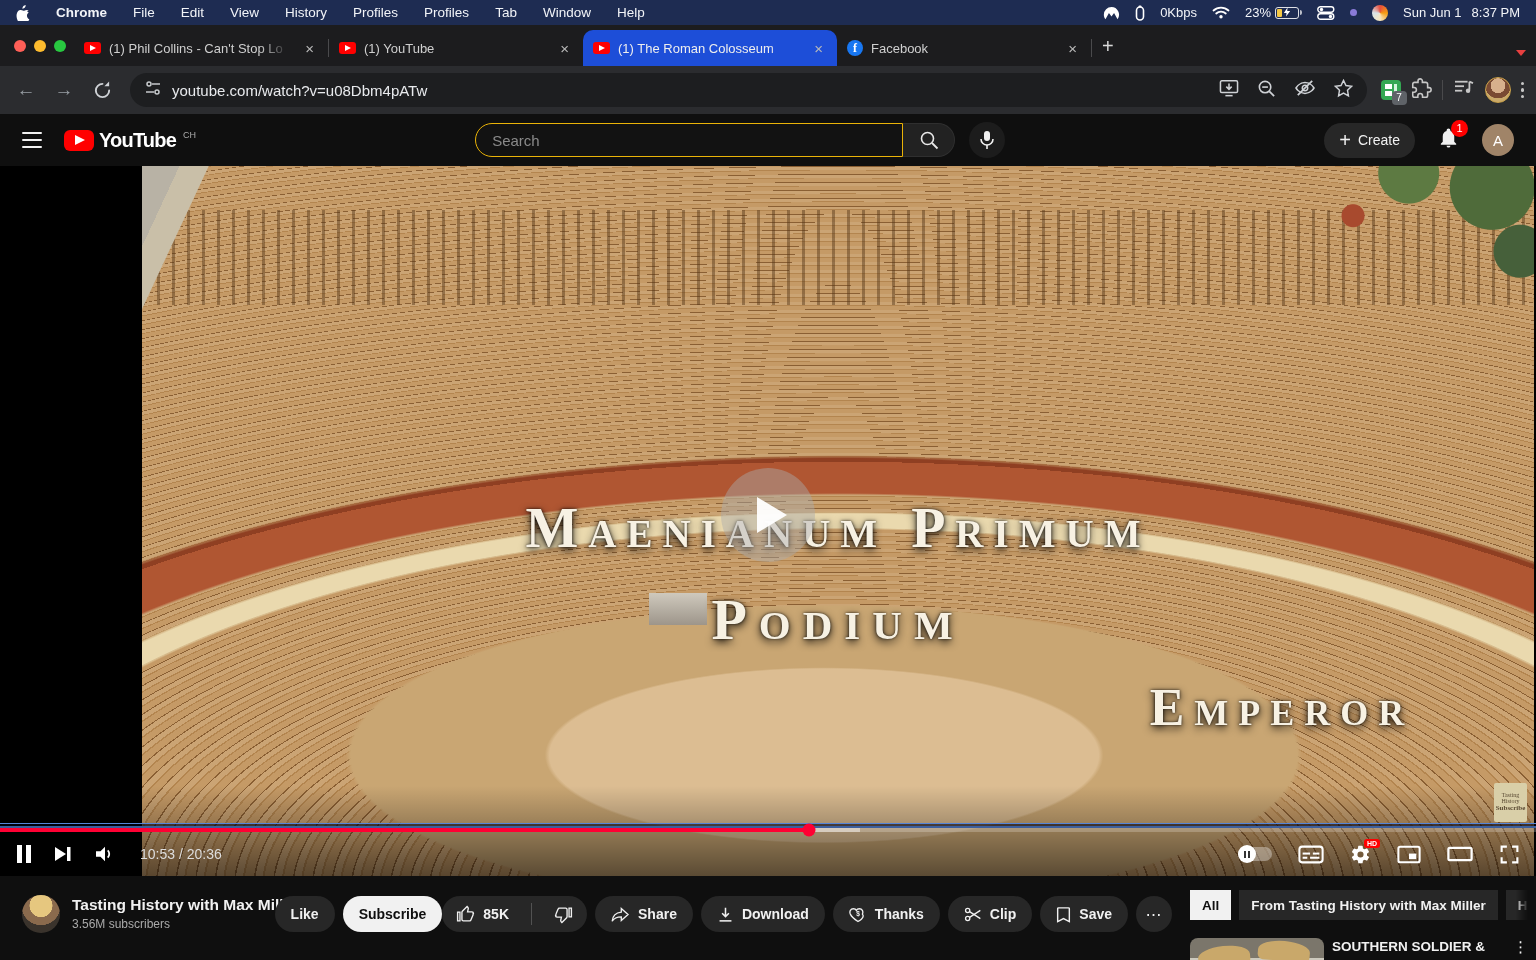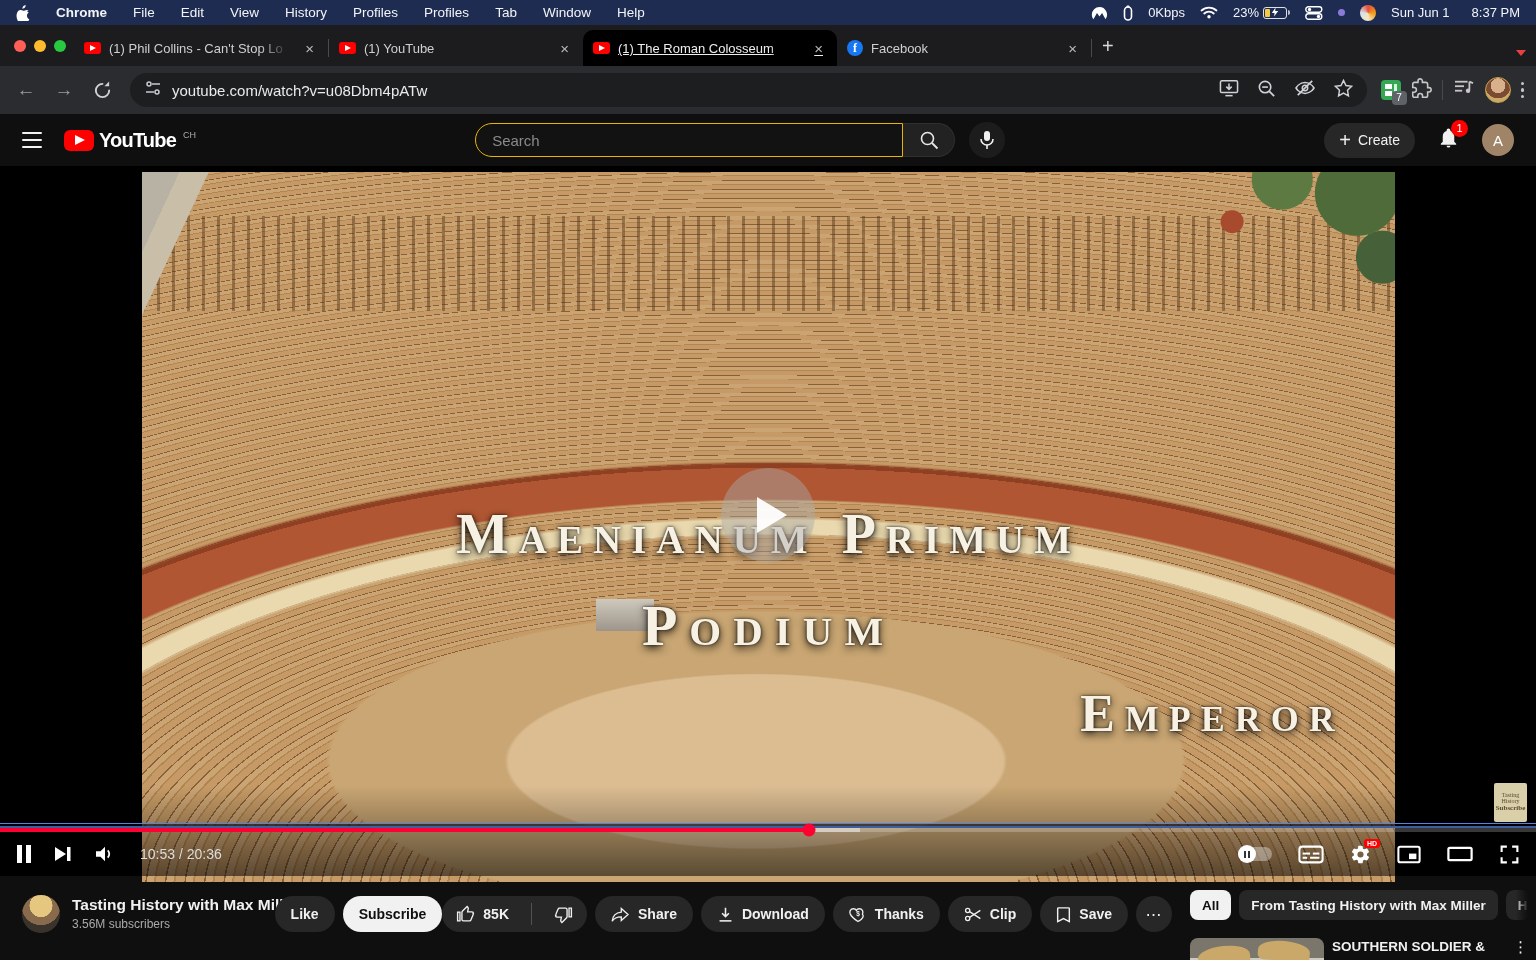--- a/index.html
+++ b/index.html
@@ -17,30 +17,30 @@
   .batt { display:flex; align-items:center; gap:4px; }
   .batt-shell { width:24px; height:12px; border:1.5px solid rgba(255,255,255,.85); border-radius:3px;
     position:relative; }
   .batt-fill { position:absolute; left:1px; top:1px; bottom:1px; width:5px; background:#f6c944; border-radius:1px; }
   .batt-bolt { position:absolute; left:6px; top:0px; width:10px; height:9px; background:#fff;
     clip-path:polygon(55% 0,18% 60%,45% 60%,40% 100%,82% 40%,52% 40%); }
   .batt-nub { width:2px; height:5px; background:rgba(255,255,255,.7); border-radius:0 2px 2px 0; margin-left:-3px; }
   .cc-dot { width:7px; height:7px; border-radius:50%; background:#8a7bd8; }
   .app-circle { width:16px; height:16px; border-radius:50%;
     background:conic-gradient(#e74c3c,#f39c12,#f6e7c1,#d8e3e8,#e74c3c); }
-  .clock { display:flex; gap:22px; }
+  .clock { display:flex; gap:10px; }
 
   
   .tabbar { height:41px; background:#1c1c1e; display:flex; align-items:flex-end; padding:0 10px; flex:0 0 auto; }
   .lights { display:flex; gap:8px; align-items:center; height:100%; padding:0 8px 0 4px; }
   .light { width:12px; height:12px; border-radius:50%; }
   .l-red{ background:#ff5f57; } .l-yel{ background:#febc2e; } .l-grn{ background:#28c840; }
   .tab { width:254px; height:36px; display:flex; align-items:center; gap:8px; padding:0 10px;
     color:#cfcfcf; font-size:13px; border-radius:10px 10px 0 0; position:relative; }
-  .tab.active { background:#000000; color:#eee;text-decoration:underline; }
+  .tab.active { background:#1d4ed8; color:#eee; }
   .tab-label { flex:1; white-space:nowrap; overflow:hidden;
     -webkit-mask-image:linear-gradient(90deg,#000 82%,transparent 98%);
             mask-image:linear-gradient(90deg,#000 82%,transparent 98%); }
   .tab-close { color:#b9b9b9; font-size:15px; line-height:1; padding:2px 4px; border-radius:50%; }
   .tab-sep { width:1px; height:18px; background:#4a4a4c; margin-bottom:9px; }
   .fav-yt { width:17px; height:12px; background:#f00; border-radius:3px; position:relative; flex:0 0 auto; }
   .fav-yt::after { content:""; position:absolute; left:6px; top:3px; border-left:6px solid #fff;
     border-top:3px solid transparent; border-bottom:3px solid transparent; }
   .fav-fb { width:16px; height:16px; background:#1877f2; border-radius:50%; color:#fff; font-weight:bold;
     font-size:12px; text-align:center; line-height:16px; flex:0 0 auto; font-family:"Liberation Serif",serif; }
@@ -93,21 +93,21 @@
     display:flex; align-items:center; gap:7px; padding:0 15px; }
   .create-plus { font-size:20px; font-weight:300; line-height:1; }
   .bell-wrap { position:relative; }
   .bell-badge { position:absolute; top:-6px; right:-8px; background:#f00; color:#fff; font-size:11px;
     min-width:17px; height:17px; border-radius:9px; text-align:center; line-height:17px; }
   .yt-avatar { width:32px; height:32px; border-radius:50%; background:#a08468; color:#fff; font-size:15px;
     display:flex; align-items:center; justify-content:center; }
 
   
   .player { height:710px; background:#000; position:relative; flex:0 0 auto; }
-  .video-frame { position:absolute; left:142px; top:6px; width:1253px; height:710px; overflow:hidden;
+  .video-frame { position:absolute; left:142px; top:0; width:1392px; height:710px; overflow:hidden;
     background:
       radial-gradient(circle at 97% 3%, #4f6b3a 0 42px, transparent 43px),
       radial-gradient(circle at 91% 1%, #5d7a42 0 30px, transparent 31px),
       radial-gradient(circle at 99% 12%, #46603a 0 26px, transparent 27px),
       radial-gradient(circle at 87% 7%, #a84a2e 0 11px, transparent 12px),
       linear-gradient(#cfc9bd,#9d958a) 38% 63% / 58px 32px no-repeat,
       linear-gradient(115deg, #b8b2a5 0 34px, #c9bfa8 34px 60px, transparent 61px),
       repeating-linear-gradient(90deg, rgba(82,52,22,.45) 0 3px, transparent 3px 15px) 0 44px / 100% 95px no-repeat,
       radial-gradient(ellipse 34% 21% at 49% 83%, #dcbd92 0 58%, #c9a673 59% 100%, transparent 101%),
       radial-gradient(ellipse 115% 92% at 50% 102%, transparent 0 55.2%, #ead9ae 55.5% 57.6%, transparent 58%),
@@ -173,21 +173,21 @@
   .like-seg { display:flex; align-items:center; gap:8px; padding:0 14px; }
   .like-div { width:1px; height:22px; background:#525252; }
   .dislike-seg { padding:0 14px; }
   .more-btn { width:36px; height:36px; border-radius:50%; background:#272727; color:#f1f1f1;
     display:flex; align-items:center; justify-content:center; font-size:16px; letter-spacing:1px; }
   .act-ic { display:flex; align-items:center; }
 
   
   .right-col { width:338px; flex:0 0 auto; padding-top:4px; }
   .chips { display:flex; align-items:center; gap:8px; }
-  .chip { height:30px; border-radius:8px; background:#272727; color:#f1f1f1; font-size:13.5px; font-weight:bold;
+  .chip { height:30px; border-radius:0; background:#272727; color:#f1f1f1; font-size:13.5px; font-weight:bold;
     display:flex; align-items:center; padding:8px 12px; white-space:nowrap; }
   .chip.selected { background:#f1f1f1; color:#0f0f0f; }
   .chip.cut { max-width:52px; overflow:hidden;
     -webkit-mask-image:linear-gradient(90deg,#000 40%,transparent 92%);
             mask-image:linear-gradient(90deg,#000 40%,transparent 92%); }
   .suggested { display:flex; gap:8px; margin-top:18px; }
   .sugg-thumb { width:134px; height:76px; border-radius:8px; flex:0 0 auto; position:relative; overflow:hidden;
     background:linear-gradient(180deg,#7b766b 0 30%, #4a463e 31% 60%, #211f1b); }
   .sugg-thumb .bar { position:absolute; left:0; right:0; top:20px; height:7px; background:rgba(225,222,210,.8); }
   .hat { position:absolute; width:52px; height:20px; background:#c9a86a; border-radius:55% 55% 6px 6px; }

